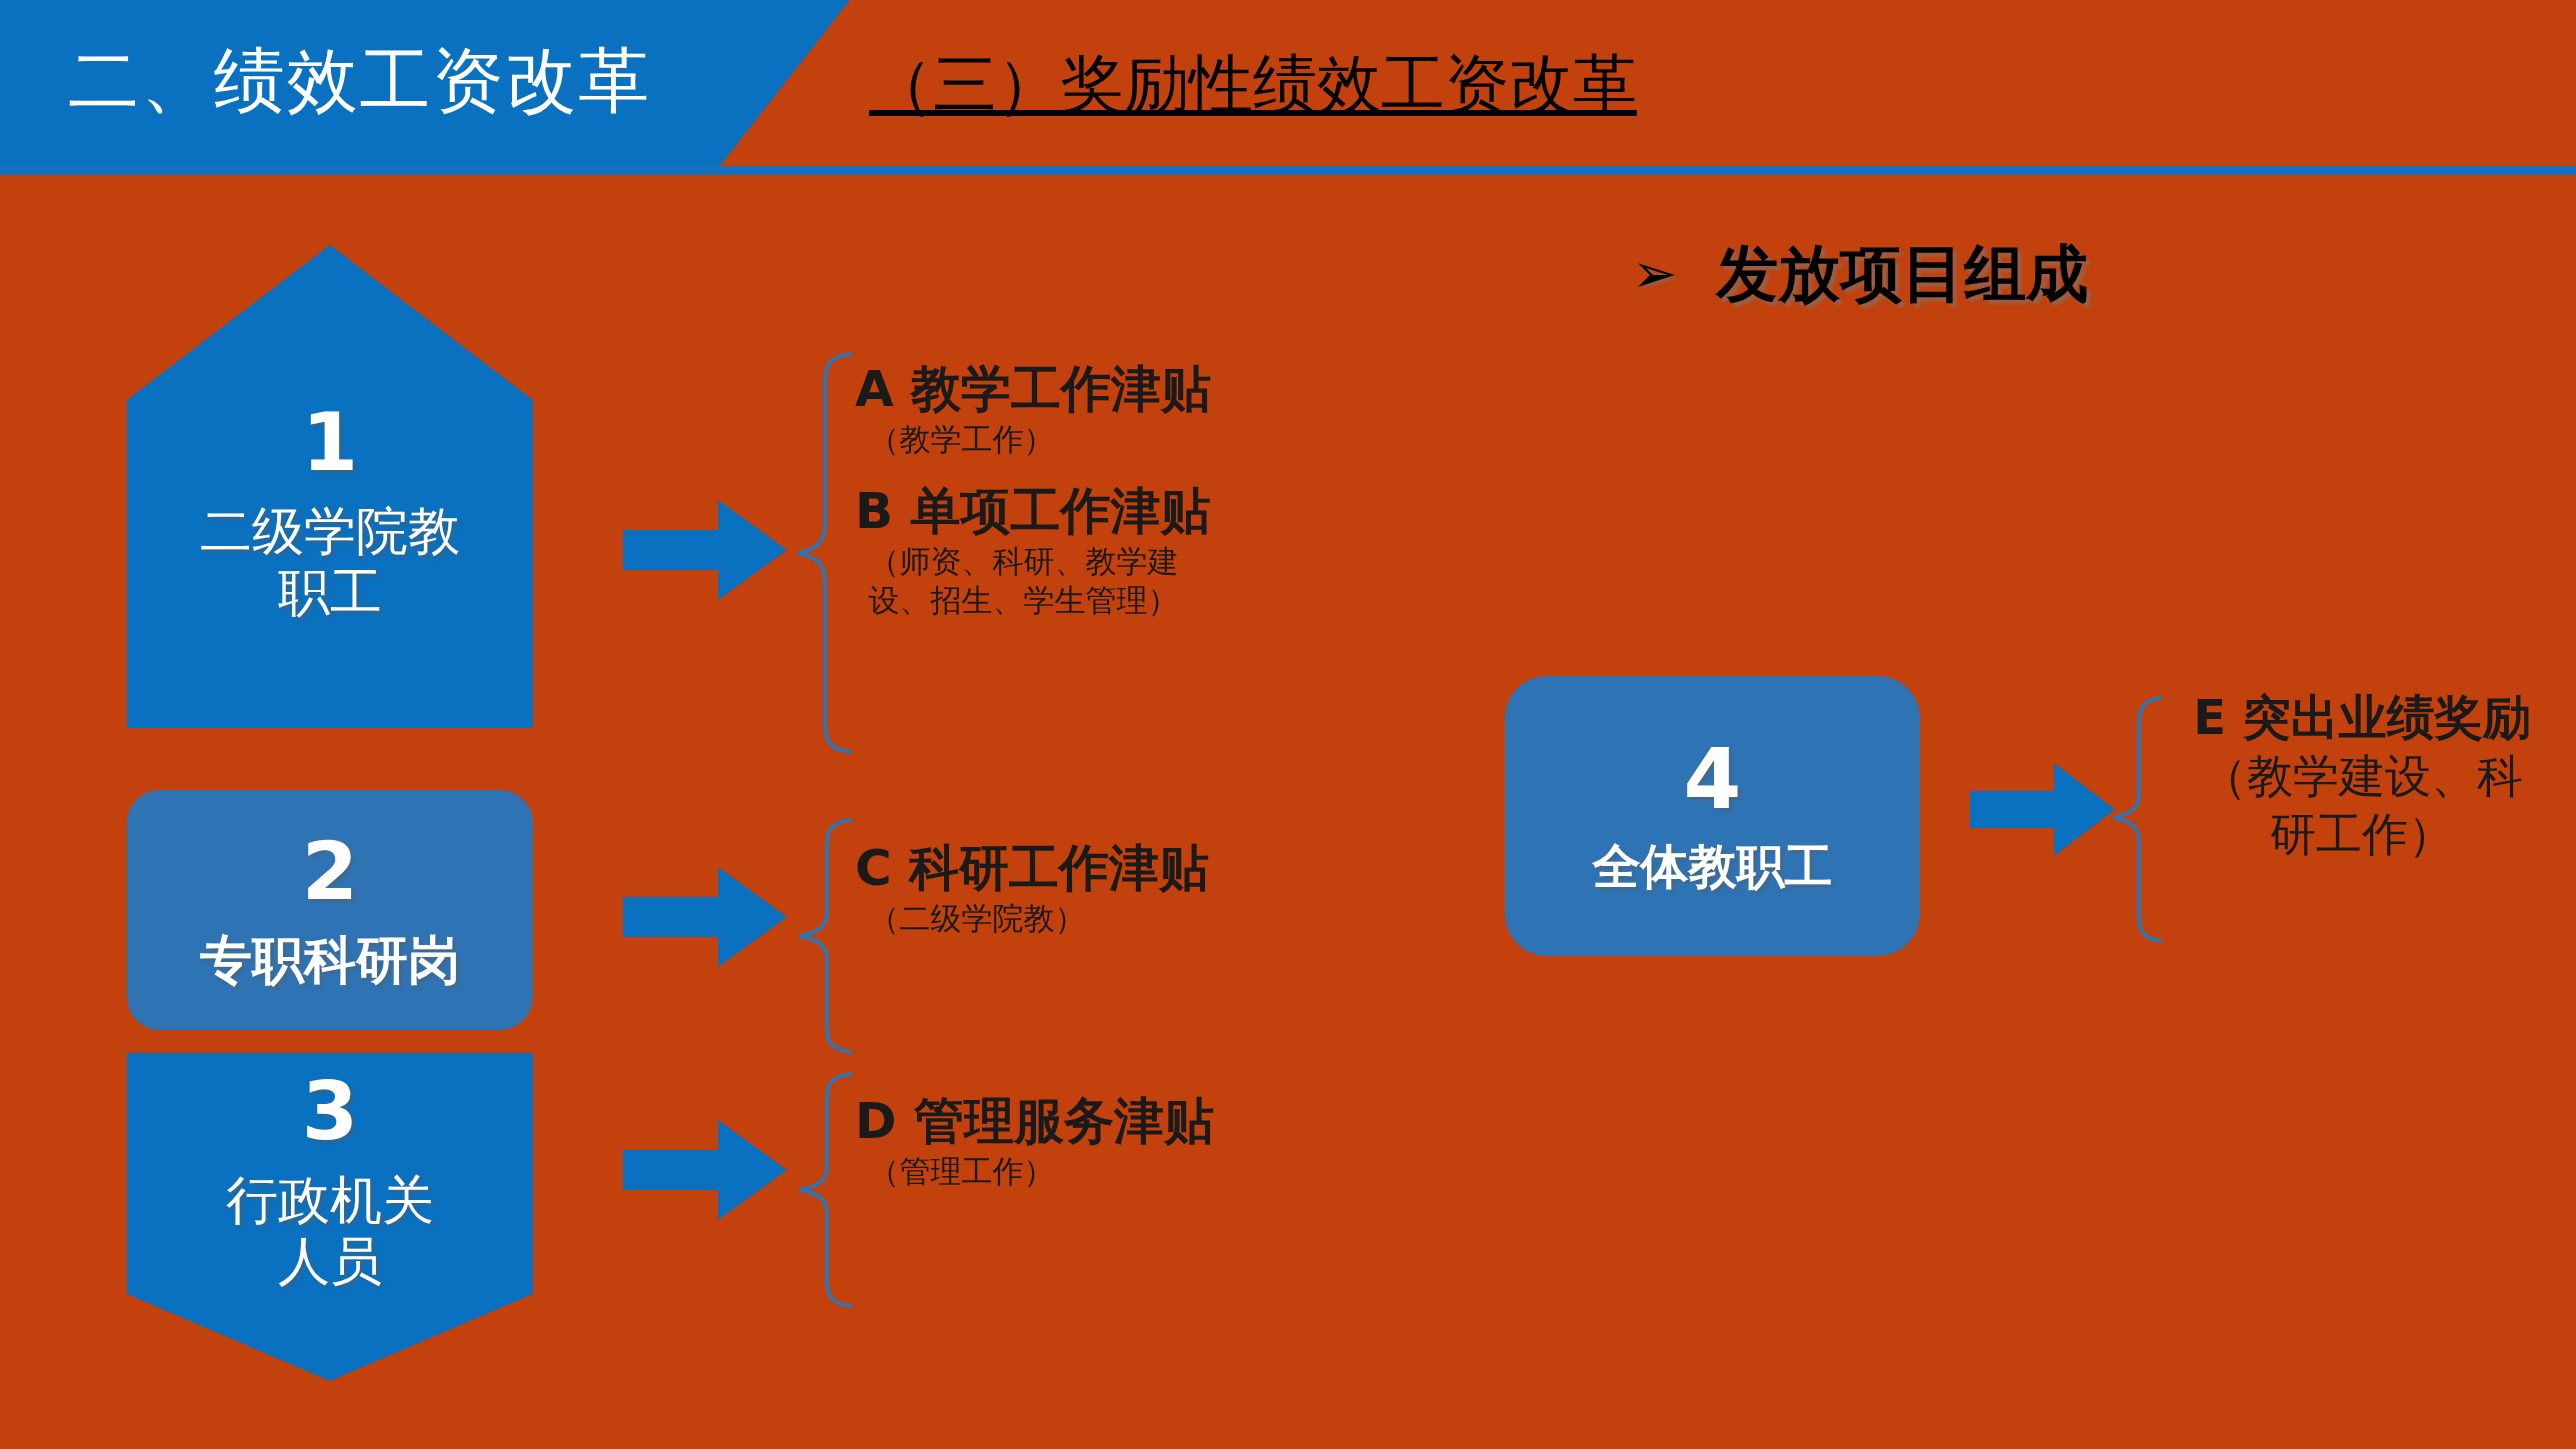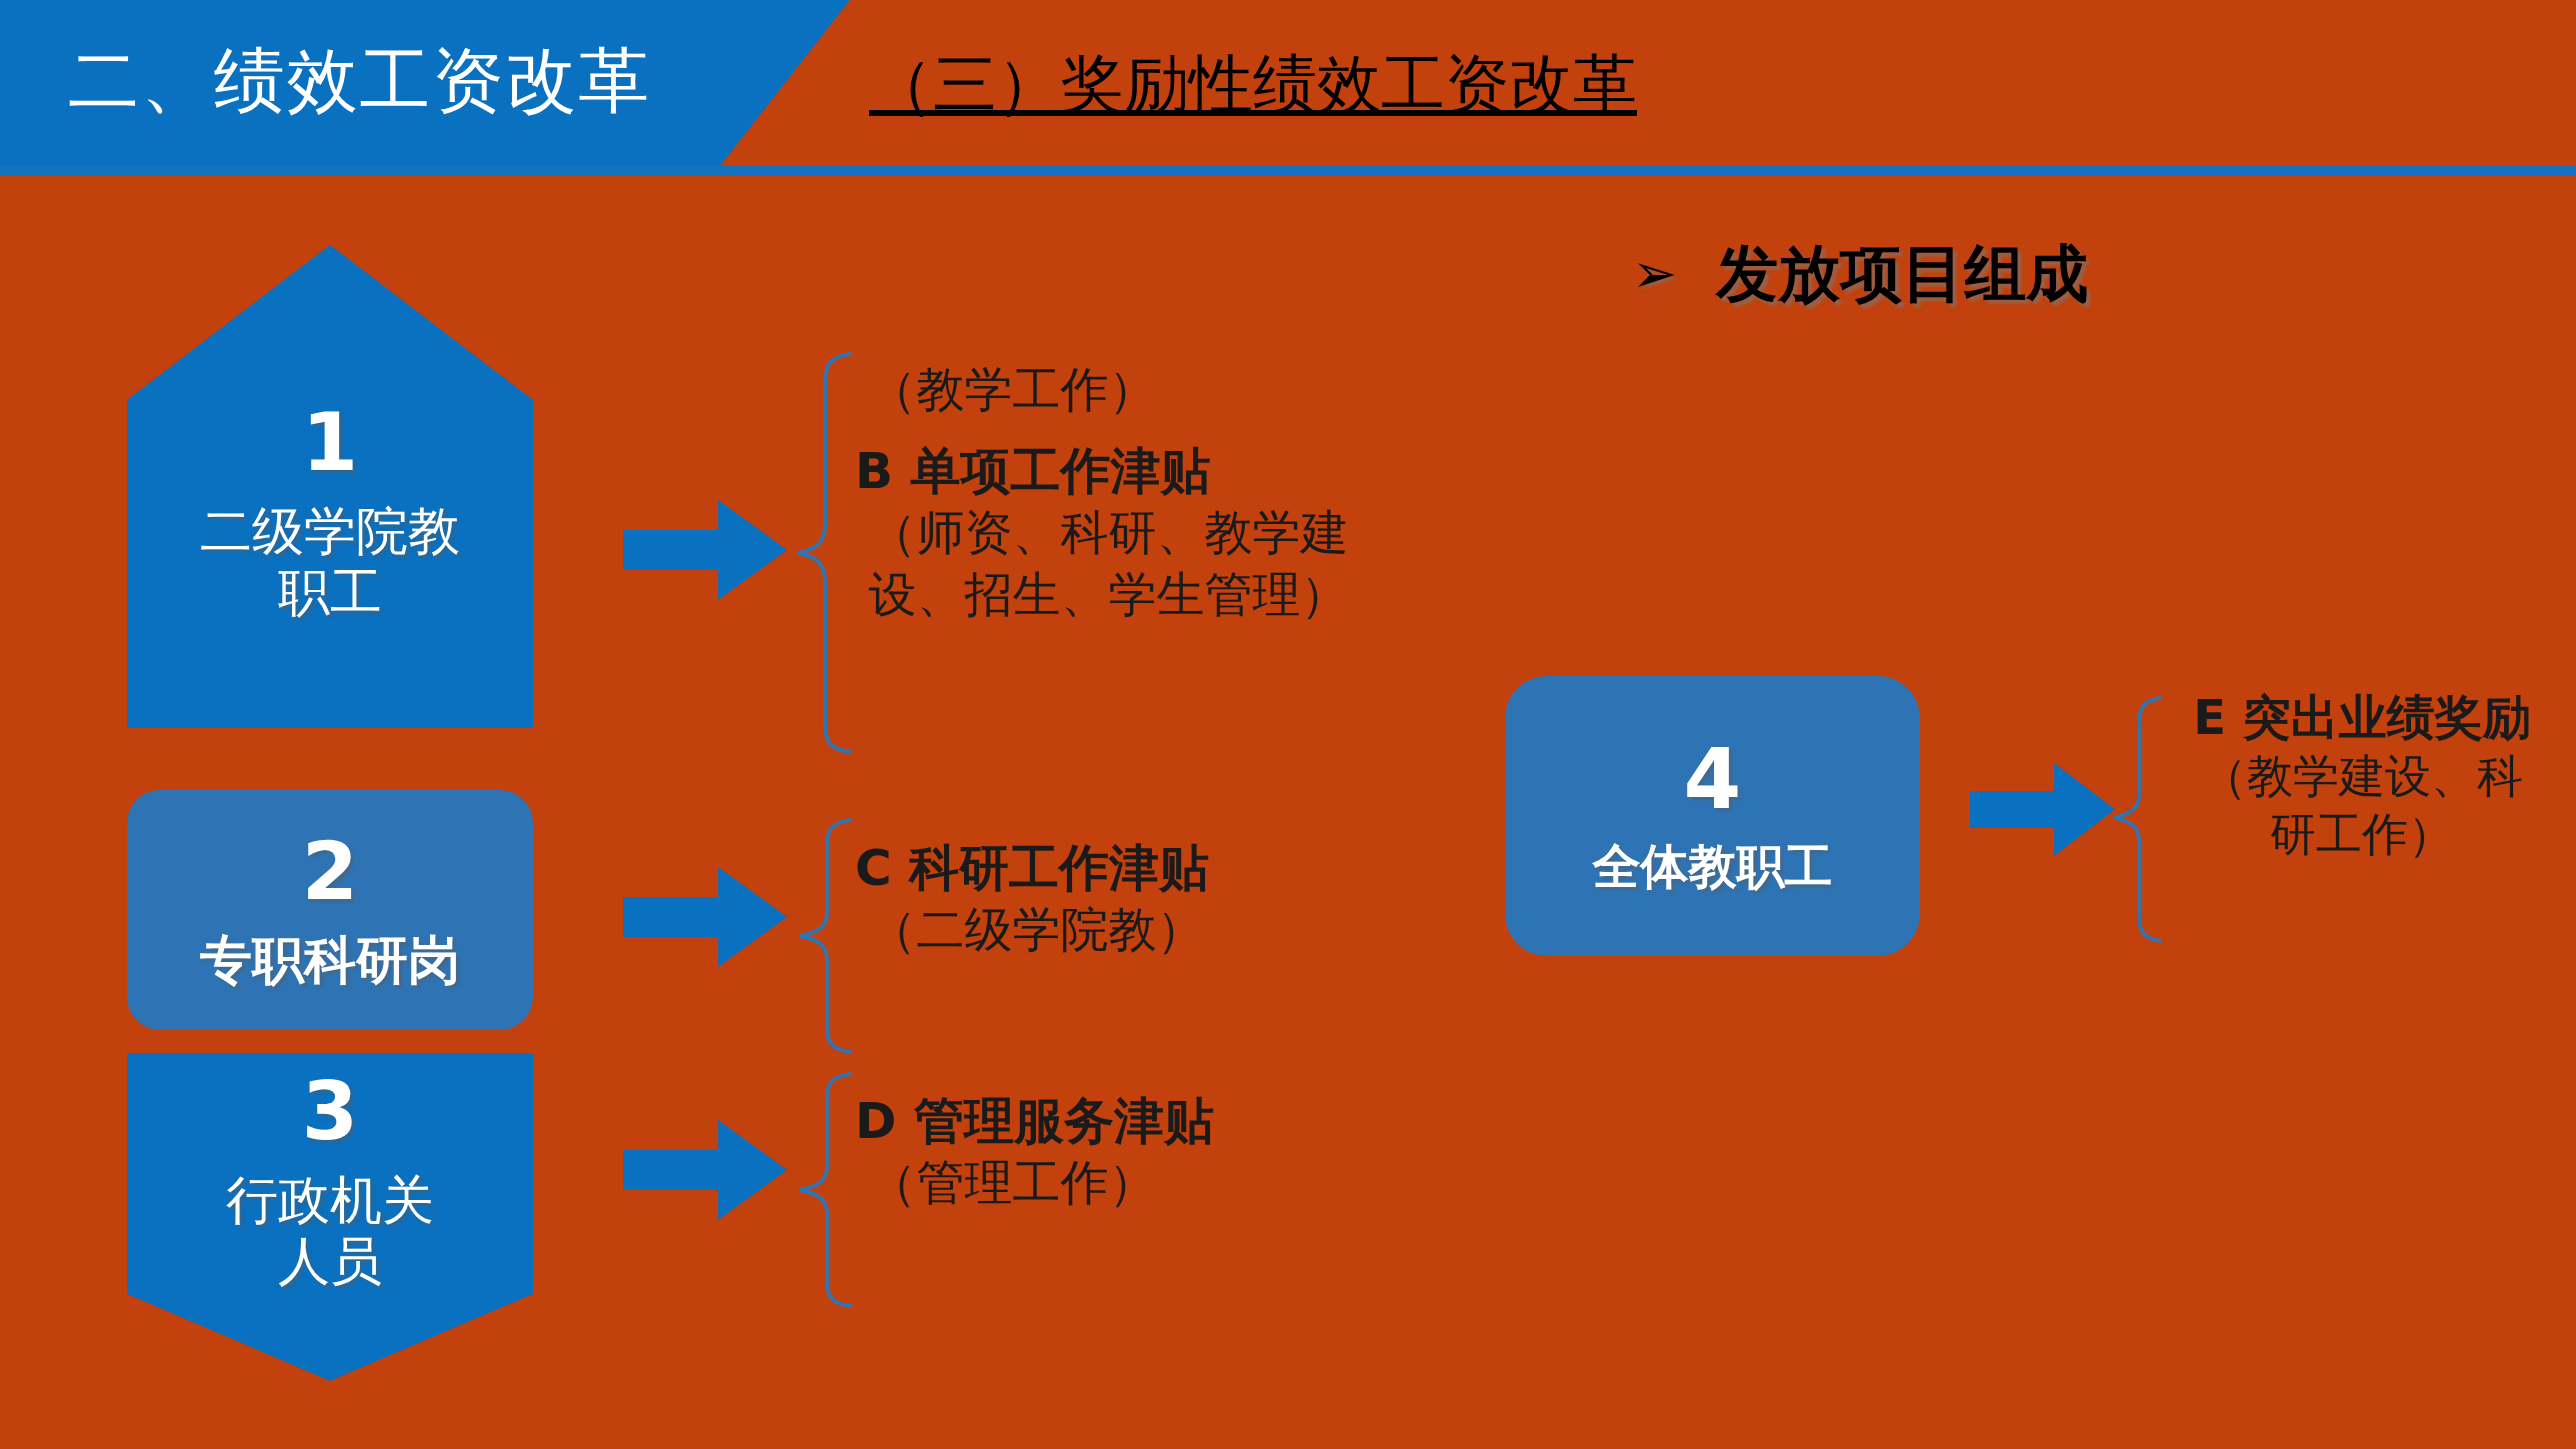--- a/index.html
+++ b/index.html
@@ -176,21 +176,21 @@
     color: #1a1a1a;
     font-family: "DejaVu Sans", "Liberation Sans", sans-serif;
   }
   .item-title {
     font-size: 50px;
     font-weight: 700;
     line-height: 1.22;
     white-space: nowrap;
   }
   .item-sub {
-    font-size: 48px;
+    font-size: 31px;
     font-weight: 400;
     line-height: 1.28;
     padding-left: 13.5px;
   }
   #items-ab { left: 855px; top: 359px; width: 618px; }
   #items-ab .item-block + .item-block { margin-top: 21px; }
   #items-c  { left: 855px; top: 838px; width: 580px; }
   #items-d  { left: 855px; top: 1091px; width: 580px; }
   #items-e  { left: 2159px; top: 688px; width: 406px; text-align: center; }
   #items-e .item-title { font-size: 48px; white-space: nowrap; }
@@ -264,20 +264,21 @@
   </div>
 
   <div class="brace" style="left:2110px; top:694px;">
     <svg width="58" height="251" viewBox="0 0 60 260" aria-hidden="true">
       <path d="M54 4 C 36 6, 30 13, 30 30 L 30 104 C 30 118, 22 124, 4 128 C 22 132, 30 138, 30 152 L 30 230 C 30 247, 36 254, 54 256" fill="none" stroke="#2e75b6" stroke-width="4"></path>
     </svg>
   </div>
 
   <div id="items-ab" class="items">
     <div class="item-block">
+      <div class="item-title">A  教学工作津贴</div>
       <div class="item-sub">（教学工作）</div>
     </div>
     <div class="item-block">
       <div class="item-title">B  单项工作津贴</div>
       <div class="item-sub">（师资、科研、教学建</div>
       <div class="item-sub">设、招生、学生管理）</div>
     </div>
   </div>
 
   <div id="items-c" class="items">

